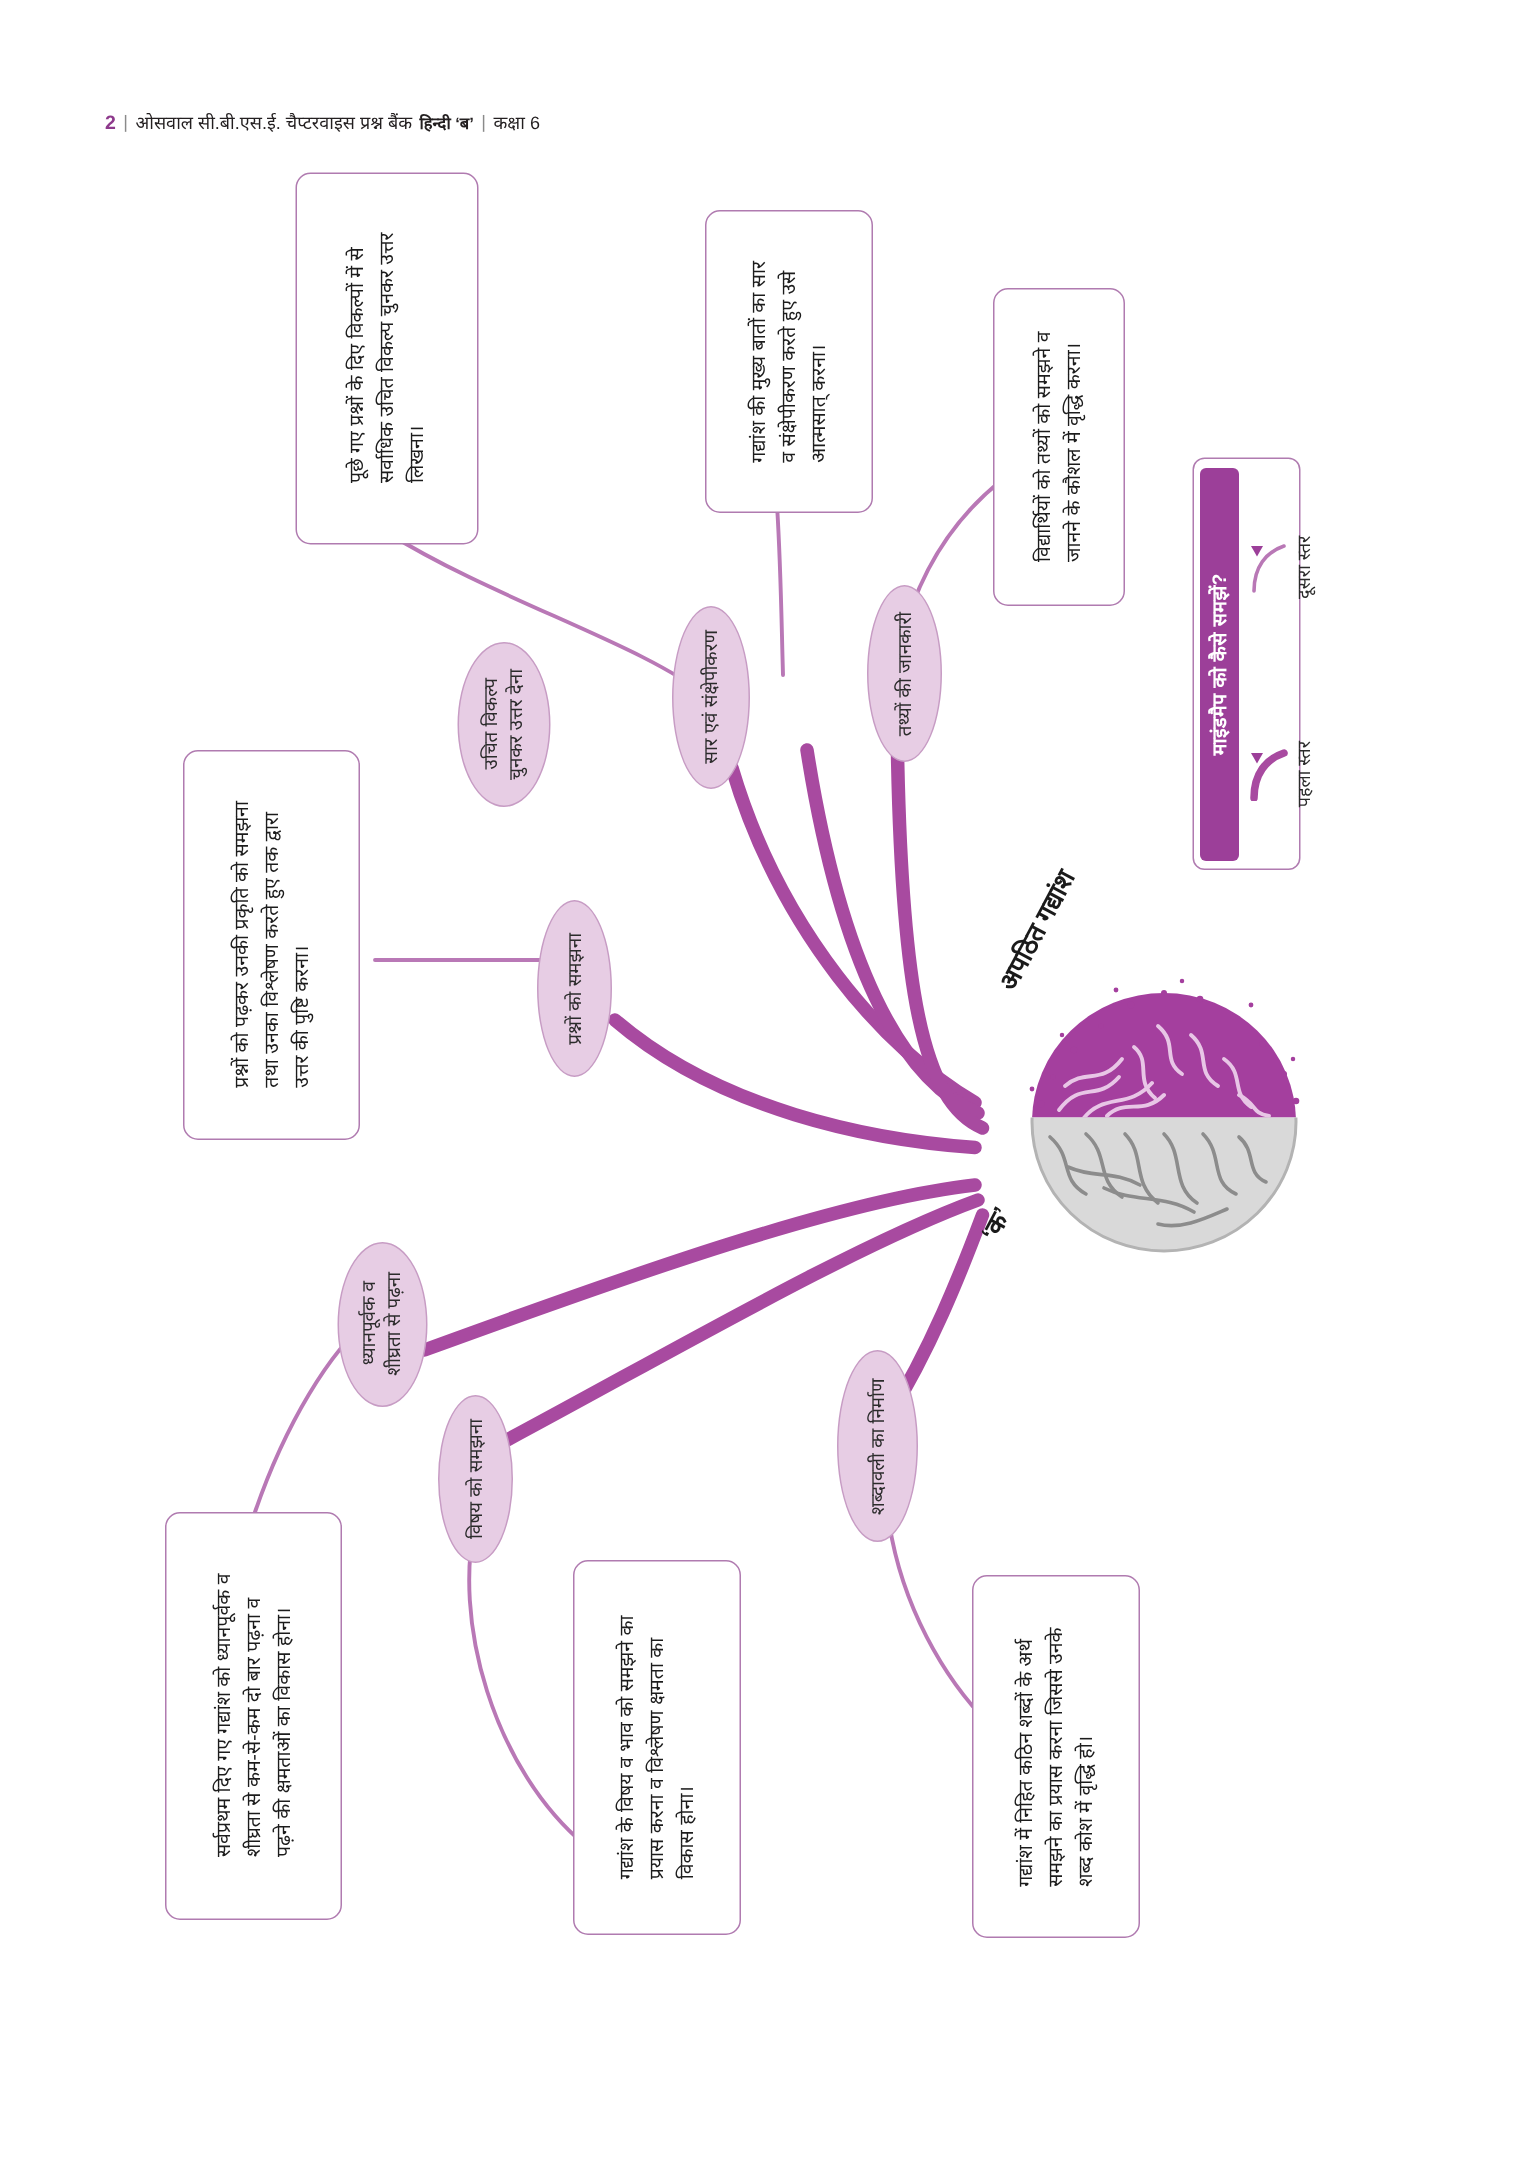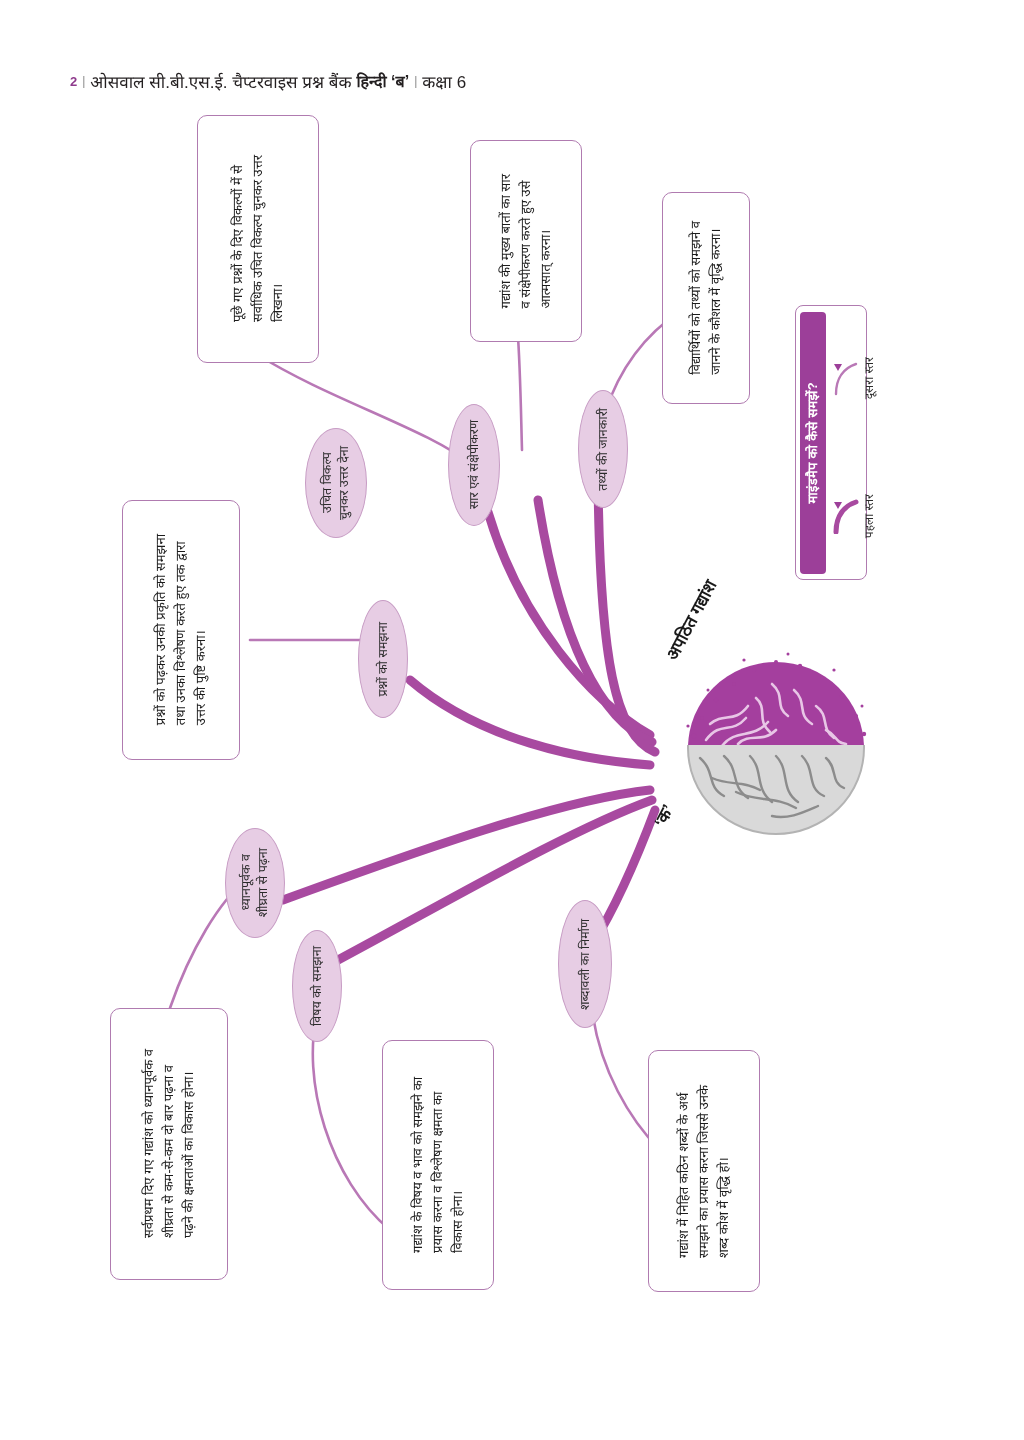--- a/index.html
+++ b/index.html
@@ -35,25 +35,25 @@
     font-weight: bold;
     color: #8e3a8c;
     font-size: 13px;
   }
   #header .sep {
     color: #8a8a8a;
     margin: 0 5px;
     font-size: 12px;
   }
   #header .htext {
-    font-size: 17px;
+    font-size: 12px;
   }
   #header .hbold {
     font-weight: bold;
-    font-size: 16px;
+    font-size: 11px;
   }
 
   
   #wires {
     position: absolute;
     left: 0; top: 0;
     width: 1024px; height: 1440px;
     pointer-events: none;
   }
 

